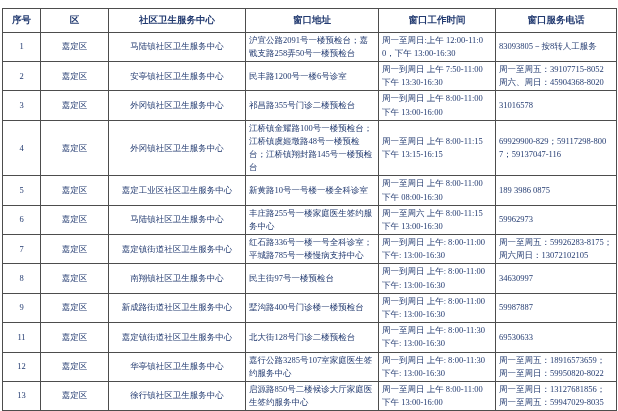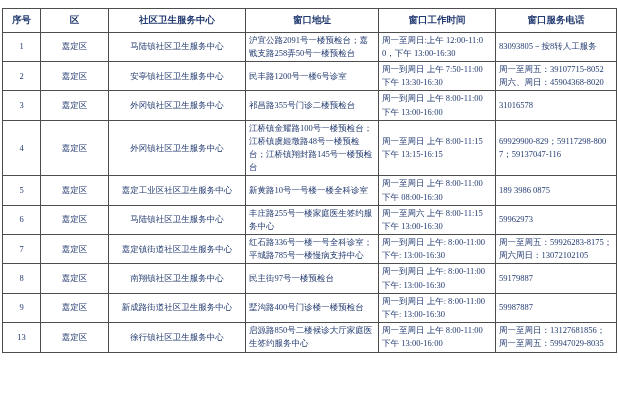--- a/index.html
+++ b/index.html
@@ -115,29 +115,45 @@
           <td class="c-left">红石路336号一楼一号全科诊室；平城路785号一楼慢病支持中心</td>
           <td class="c-left">周一到周日 上午: 8:00-11:00 下午: 13:00-16:30</td>
           <td class="c-left">周一至周五：59926283-8175；周六周日：13072102105</td>
         </tr>
         <tr>
           <td class="c-center">8</td>
           <td class="c-center">嘉定区</td>
           <td class="c-center">南翔镇社区卫生服务中心</td>
           <td class="c-left">民主街97号一楼预检台</td>
           <td class="c-left">周一到周日 上午: 8:00-11:00 下午: 13:00-16:30</td>
-          <td class="c-left">59179887</td>
+          <td class="c-left">34630997</td>
         </tr>
         <tr>
           <td class="c-center">9</td>
           <td class="c-center">嘉定区</td>
           <td class="c-center">新成路街道社区卫生服务中心</td>
           <td class="c-left">墅沟路400号门诊楼一楼预检台</td>
           <td class="c-left">周一到周日 上午: 8:00-11:00 下午: 13:00-16:30</td>
           <td class="c-left">59987887</td>
+        </tr>
+        <tr>
+          <td class="c-center">11</td>
+          <td class="c-center">嘉定区</td>
+          <td class="c-center">嘉定镇街道社区卫生服务中心</td>
+          <td class="c-left">北大街128号门诊二楼预检台</td>
+          <td class="c-left">周一至周日 上午: 8:00-11:30 下午: 13:00-16:30</td>
+          <td class="c-left">69530633</td>
+        </tr>
+        <tr>
+          <td class="c-center">12</td>
+          <td class="c-center">嘉定区</td>
+          <td class="c-center">华亭镇社区卫生服务中心</td>
+          <td class="c-left">嘉行公路3285号107室家庭医生签约服务中心</td>
+          <td class="c-left">周一到周日 上午: 8:00-11:30 下午: 13:00-16:30</td>
+          <td class="c-left">周一至周五：18916573659；周一至周日：59950820-8022</td>
         </tr>
         <tr>
           <td class="c-center">13</td>
           <td class="c-center">嘉定区</td>
           <td class="c-center">徐行镇社区卫生服务中心</td>
           <td class="c-left">启源路850号二楼候诊大厅家庭医生签约服务中心</td>
           <td class="c-left">周一至周日 上午 8:00-11:00 下午 13:00-16:00</td>
           <td class="c-left">周一至周日：13127681856；周一至周五：59947029-8035</td>
         </tr>
       </tbody>

